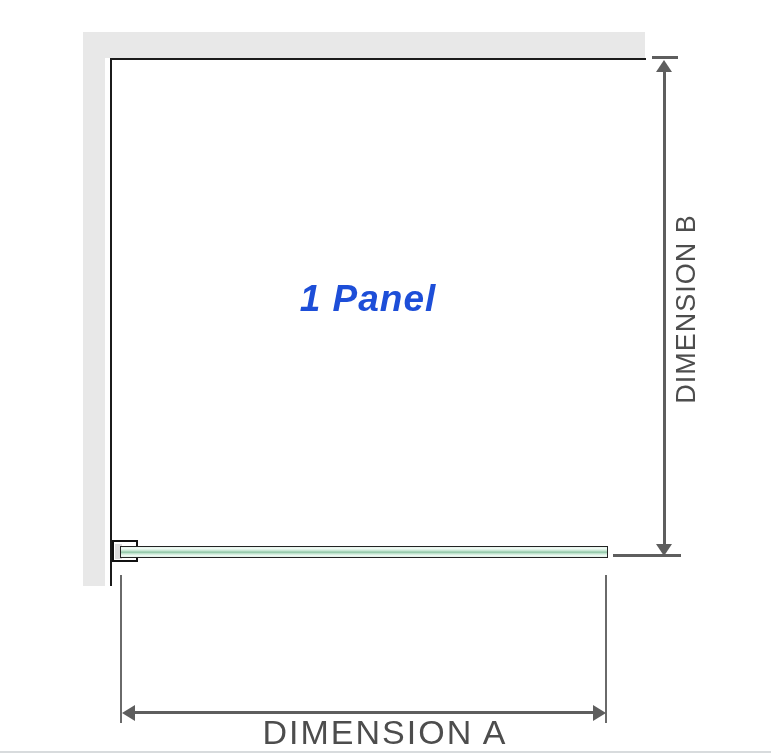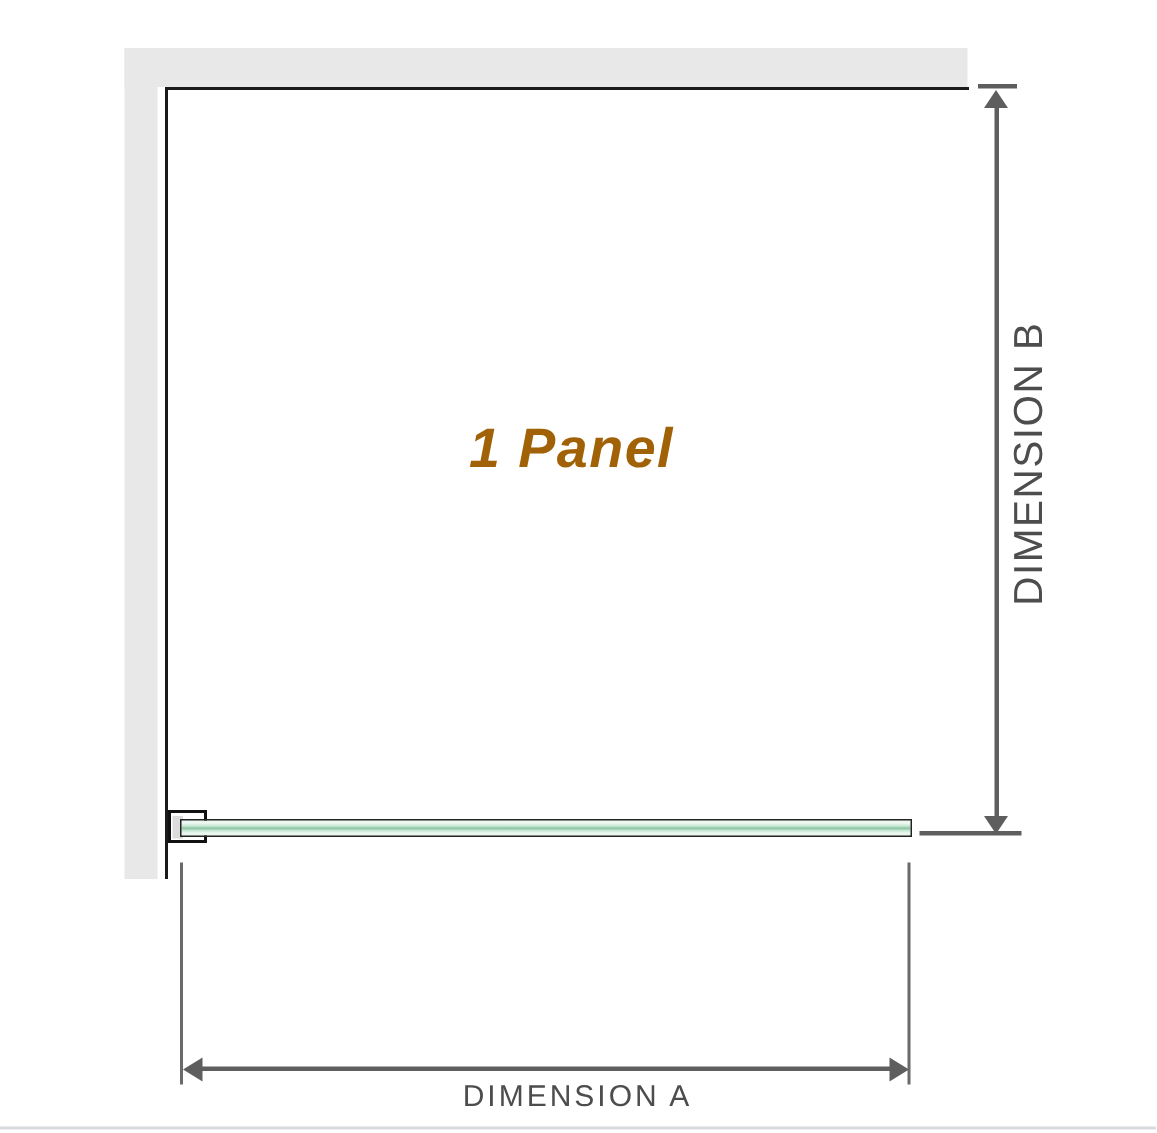--- a/index.html
+++ b/index.html
@@ -47,28 +47,28 @@
   .tri-down { left: 656px; top: 544px; border-left: 8px solid transparent; border-right: 8px solid transparent; border-top: 12px solid #5e5e5e; }
 
   .extA-left  { left: 120px; top: 575px; width: 2px; height: 148px; background: #6a6a6a; }
   .extA-right { left: 605px; top: 575px; width: 2px; height: 148px; background: #6a6a6a; }
   .dimA-line  { left: 130px; top: 711px; width: 468px; height: 3px; }
   .tri-left  { left: 122px; top: 705px; border-top: 8px solid transparent; border-bottom: 8px solid transparent; border-right: 13px solid #5e5e5e; }
   .tri-right { left: 593px; top: 705px; border-top: 8px solid transparent; border-bottom: 8px solid transparent; border-left: 13px solid #5e5e5e; }
 
   
   .dim-label {
-    color: #4d4d4d; font-size: 20px; letter-spacing: 2px;
+    color: #4d4d4d; font-size: 34px; letter-spacing: 2px;
     white-space: nowrap; font-weight: normal;
   }
   .dimA-label { left: 385px; top: 732px; transform: translate(-50%, -50%); }
   .dimB-label { left: 686px; top: 309px; transform: translate(-50%, -50%) rotate(-90deg); letter-spacing: 1px; font-size: 27px; }
   .panel-label {
-    left: 381px; top: 299px; transform: translate(-50%, -50%);
-    color: #a16207; font-size: 37px; font-style: italic; font-weight: bold;
+    left: 368px; top: 299px; transform: translate(-50%, -50%);
+    color: #1d4ed8; font-size: 37px; font-style: italic; font-weight: bold;
     letter-spacing: 1px; white-space: nowrap;
   }
 
   .page-divider { left: 0; top: 751px; width: 771px; height: 2px; background: #d8dbdd; }
 </style>
 </head>
 <body>
 
 <div id="stage">
 

